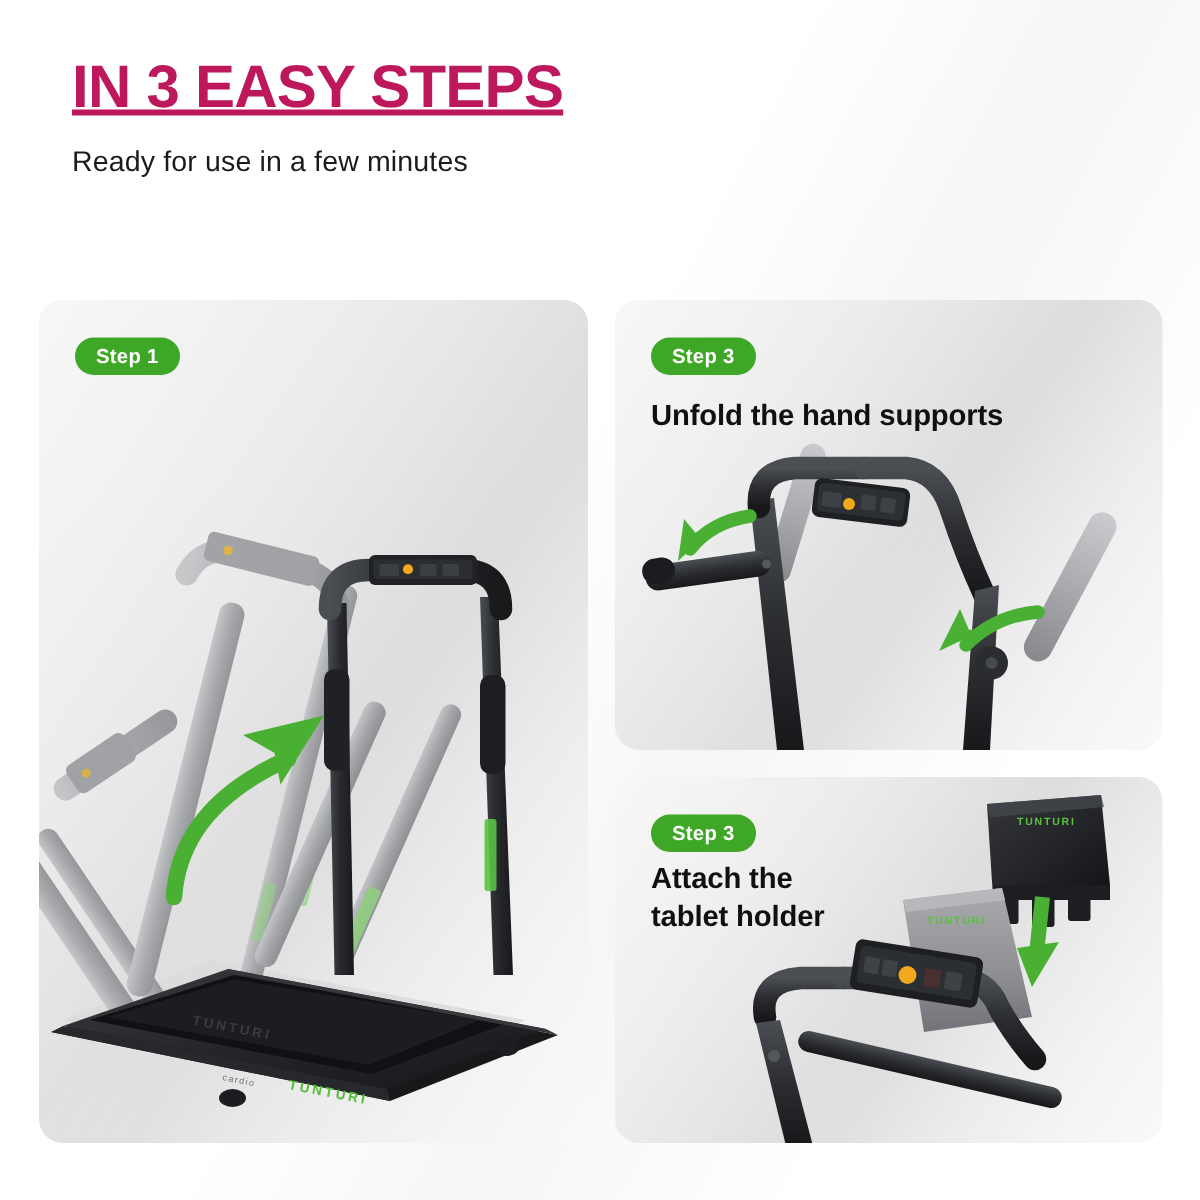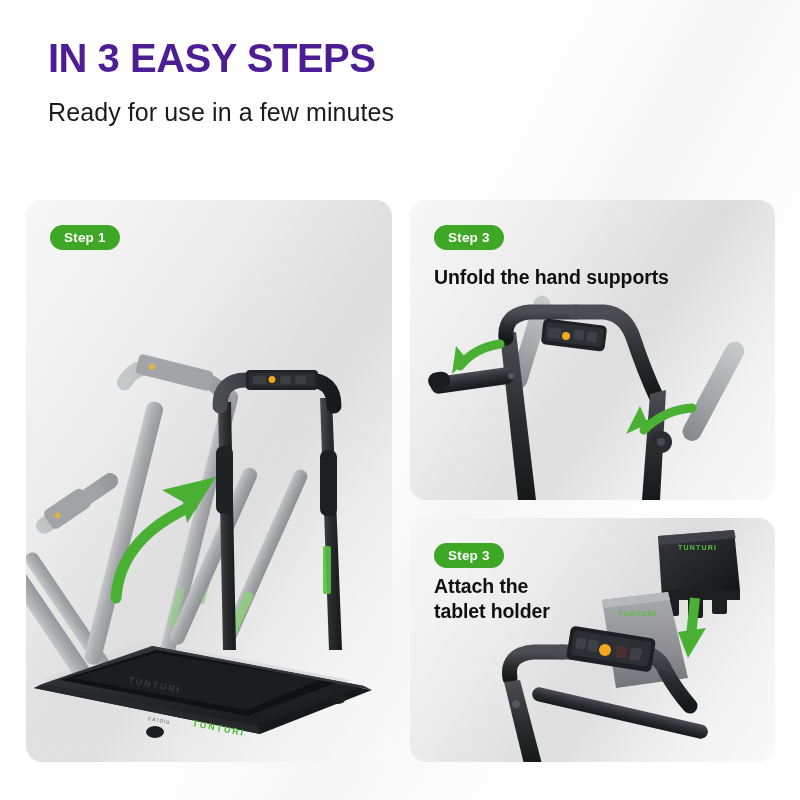--- a/index.html
+++ b/index.html
@@ -27,24 +27,24 @@
 
   
   #header { position: absolute; left: 48px; top: 32px; width: 600px; }
 
   .title-line1 {
     font-size: 44px; font-weight: 700; letter-spacing: -0.5px;
     line-height: 1.0; color: #3DA32A; white-space: nowrap;
   }
   .title-line2 {
     font-size: 40px; font-weight: 700; letter-spacing: -0.5px;
-    line-height: 1.05; color: #4c1d95; margin-top: 5px; white-space: nowrap;
+    line-height: 1.05; color: #be185d; margin-top: 5px; white-space: nowrap; text-decoration: underline;
   }
   .subtitle {
-    font-size: 25px; font-weight: 400; color: #1b1b1b;
+    font-size: 19px; font-weight: 400; color: #1b1b1b;
     margin-top: 19px; letter-spacing: 0.1px; white-space: nowrap;
   }
 
   
   .panel {
     position: absolute;
     border-radius: 16px;
     background: linear-gradient(128deg, #eeeeee 0%, #eaeaea 30%, #e4e4e4 52%, #ededed 72%, #f2f2f2 100%);
     overflow: hidden;
   }

